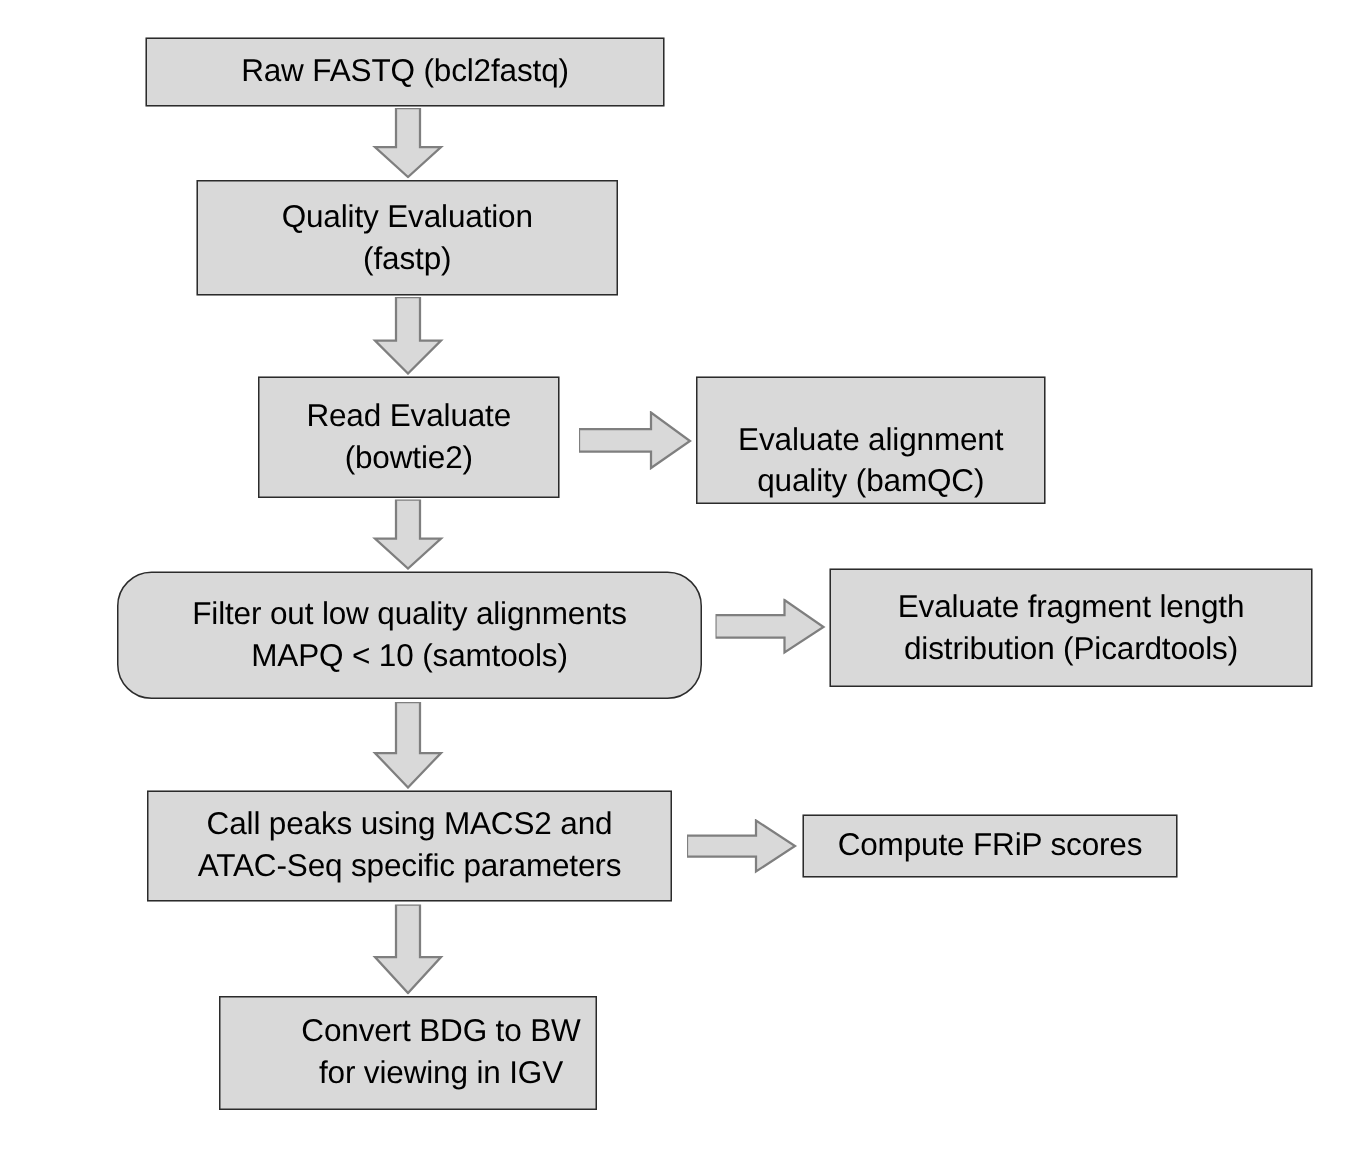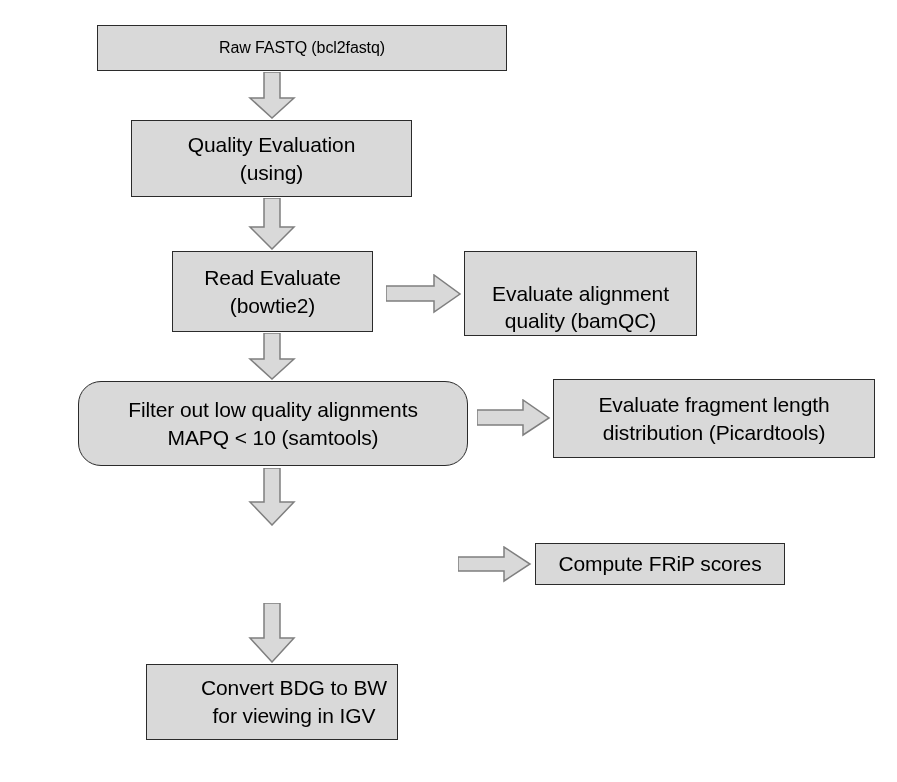--- a/index.html
+++ b/index.html
@@ -31,21 +31,21 @@
     letter-spacing: -0.1px;
     white-space: pre-line;
   }
   .node-label {
     display: block;
     width: 100%;
     white-space: pre-line;
   }
 
   
-  #node-raw-fastq      { left: 97px;  top: 25px;  width: 410px; height: 46px;  font-size: 16px; }
+  #node-raw-fastq      { left: 97px;  top: 25px;  width: 346px; height: 46px;  font-size: 21px; }
   #node-quality-eval   { left: 131px; top: 120px; width: 281px; height: 77px;  font-size: 21px; }
   #node-read-alignment { left: 172px; top: 251px; width: 201px; height: 81px;  font-size: 21px; }
   #node-bamqc          { left: 464px; top: 251px; width: 233px; height: 85px;  font-size: 21px; align-items: flex-end; }
   #node-filter         { left: 78px;  top: 381px; width: 390px; height: 85px;  font-size: 21px; border-radius: 23px; }
   #node-fraglen        { left: 553px; top: 379px; width: 322px; height: 79px;  font-size: 21px; justify-content: flex-end; }
   #node-callpeaks      { left: 98px;  top: 527px; width: 350px; height: 74px;  font-size: 21px; }
   #node-frip           { left: 535px; top: 543px; width: 250px; height: 42px;  font-size: 21px; }
   #node-convert        { left: 146px; top: 664px; width: 252px; height: 76px;  font-size: 21px; padding-left: 44px; }
 
   .arrow {
@@ -76,21 +76,21 @@
   </div>
 
   <div class="arrow" id="arrow-raw-to-quality">
     <svg width="48" height="47" viewBox="0 0 48 47">
       <polygon points="16,0 32,0 32,26 46,26 24,46 2,26 16,26" fill="#d9d9d9" stroke="#7f7f7f" stroke-width="1.5" stroke-linejoin="miter"></polygon>
     </svg>
   </div>
 
   <div class="node" id="node-quality-eval">
     <span class="node-label">Quality Evaluation
-(using)</span>
+(fastp)</span>
   </div>
 
   <div class="arrow" id="arrow-quality-to-align">
     <svg width="48" height="52" viewBox="0 0 48 52">
       <polygon points="16,0 32,0 32,29 46,29 24,51 2,29 16,29" fill="#d9d9d9" stroke="#7f7f7f" stroke-width="1.5" stroke-linejoin="miter"></polygon>
     </svg>
   </div>
 
   <div class="node" id="node-read-alignment">
     <span class="node-label">Read Evaluate
@@ -129,20 +129,24 @@
     <span class="node-label">Evaluate fragment length
 distribution (Picardtools)</span>
   </div>
 
   <div class="arrow" id="arrow-filter-to-callpeak">
     <svg width="48" height="58" viewBox="0 0 48 58">
       <polygon points="16,0 32,0 32,34 46,34 24,57 2,34 16,34" fill="#d9d9d9" stroke="#7f7f7f" stroke-width="1.5" stroke-linejoin="miter"></polygon>
     </svg>
   </div>
 
+  <div class="node" id="node-callpeaks">
+    <span class="node-label">Call peaks using MACS2 and
+ATAC-Seq specific parameters</span>
+  </div>
 
   <div class="arrow" id="arrow-callpeak-to-frip">
     <svg width="74" height="37" viewBox="0 0 74 37">
       <polygon points="0,11 46,11 46,1 72,18 46,35 46,25 0,25" fill="#d9d9d9" stroke="#7f7f7f" stroke-width="1.5" stroke-linejoin="miter"></polygon>
     </svg>
   </div>
 
   <div class="node" id="node-frip">
     <span class="node-label">Compute FRiP scores</span>
   </div>

